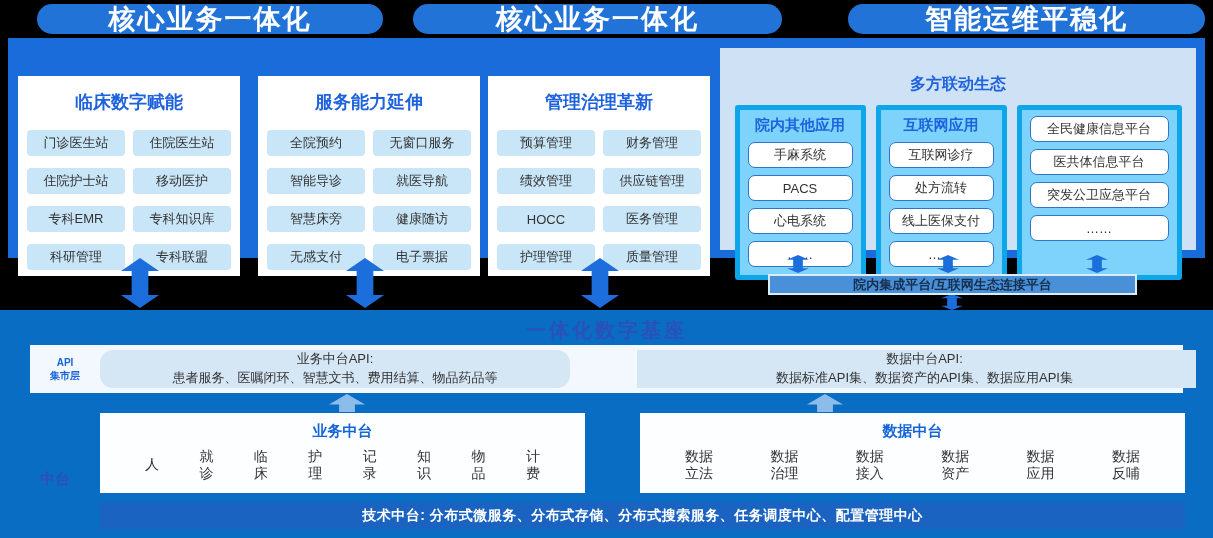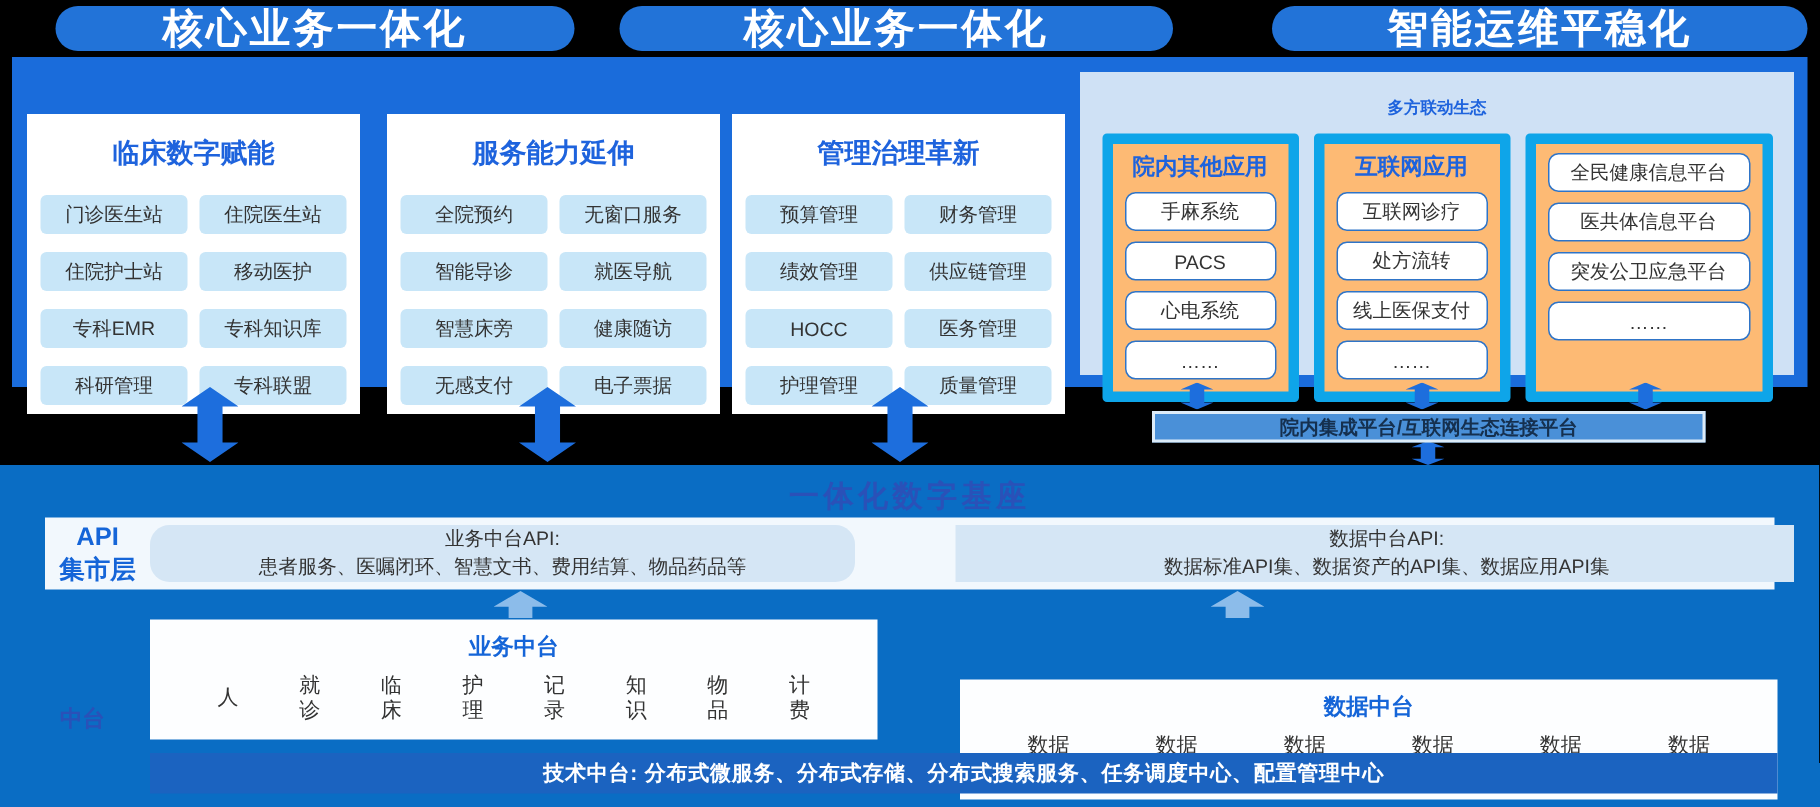--- a/index.html
+++ b/index.html
@@ -25,23 +25,23 @@
   #col3 { left:480px; width:222px; }
   .col-title { text-align:center; color:#1e63dd; font-weight:bold; font-size:18px; margin-top:14px; }
   .chip-grid { display:grid; grid-template-columns:98px 98px; column-gap:8px; row-gap:12px; justify-content:center; margin-top:16px; }
   .chip {
     background:#c8e6f8; border-radius:4px; height:26px;
     display:flex; align-items:center; justify-content:center; font-size:13px; color:#333;
   }
 
   
   #eco { position:absolute; left:712px; top:10px; width:476px; height:202px; background:#cfe1f5; }
-  .eco-title { text-align:center; color:#1e63dd; font-weight:bold; font-size:11px; margin-top:16px; }
+  .eco-title { text-align:center; color:#1e63dd; font-weight:bold; font-size:16px; margin-top:26px; }
   .eco-groups { display:flex; justify-content:center; gap:10px; margin-top:10px; }
-  .eco-group { background:#fdba74; border:7px solid #0ea5e9; border-radius:3px; padding:6px 8px 8px; box-sizing:border-box; }
+  .eco-group { background:#7dd3fc; border:5px solid #0ea5e9; border-radius:3px; padding:6px 8px 8px; box-sizing:border-box; }
   #ecoG1 { width:131px; } #ecoG2 { width:131px; } #ecoG3 { width:165px; }
   .eco-group-title { text-align:center; color:#1e63dd; font-weight:bold; font-size:15px; margin-bottom:7px; }
   .eco-items { display:flex; flex-direction:column; gap:7px; }
   .eco-item {
     background:#fff; border:1px solid #2e74c8; border-radius:7px; height:24px;
     display:flex; align-items:center; justify-content:center; font-size:13px; color:#333;
   }
 
   
   .varrow {
@@ -65,39 +65,39 @@
   
   .base { position:absolute; left:0; top:310px; width:1213px; height:228px; background:#0a6dc4; }
   .base-title {
     position:absolute; left:0; right:0; top:7px; text-align:center;
     color:#2a51b8; font-weight:bold; font-size:20px; letter-spacing:3px;
   }
   .api-strip { position:absolute; left:30px; top:35px; width:1153px; height:48px; background:#f2f8fd; }
   .api-label {
     position:absolute; left:0; top:0; width:70px; height:48px;
     display:flex; align-items:center; justify-content:center; text-align:center;
-    color:#1565d8; font-weight:bold; font-size:17px; white-space:pre-line; line-height:1.3;
+    color:#1565d8; font-weight:bold; font-size:10px; white-space:pre-line; line-height:1.3;
   }
   .api-box {
     position:absolute; top:5px; height:38px; background:#d5e6f5;
     display:flex; flex-direction:column; align-items:center; justify-content:center;
     font-size:13px; color:#333; line-height:1.45;
   }
   #apiBox1 { left:70px;  width:470px;border-radius:13px; }
   #apiBox2 { left:607px; width:543px;padding-left:16px; }
   .uparrow {
     position:absolute; width:36px; height:18px; background:#8cbcea; top:84px;
     clip-path: polygon(50% 0%, 100% 58%, 72% 58%, 72% 100%, 28% 100%, 28% 58%, 0% 58%);
   }
   #upA { left:329px; } #upB { left:807px; }
 
   .mid-label { position:absolute; left:40px; top:160px; color:#2a51b8; font-weight:bold; font-size:15px; }
   .mid-box { position:absolute; top:103px; height:80px; background:#fdfeff; }
   #bizBox  { left:100px; width:485px; }
-  #dataBox { left:640px; width:545px;margin-top:40px; }
+  #dataBox { left:640px; width:545px; }
   .mid-title { text-align:center; color:#1565d8; font-weight:bold; font-size:15px; margin-top:9px; }
   .mid-items { display:flex; justify-content:space-between; align-items:center; padding:7px 45px 0; }
   .mid-item { font-size:14px; color:#333; text-align:center; white-space:pre-line; line-height:1.2; }
 
   .tech-bar {
     position:absolute; left:100px; top:192px; width:1085px; height:27px; background:#1b63c0;
     display:flex; align-items:center; justify-content:center;
     color:#fff; font-size:14px; font-weight:bold; letter-spacing:0.5px;
   }
 </style>

